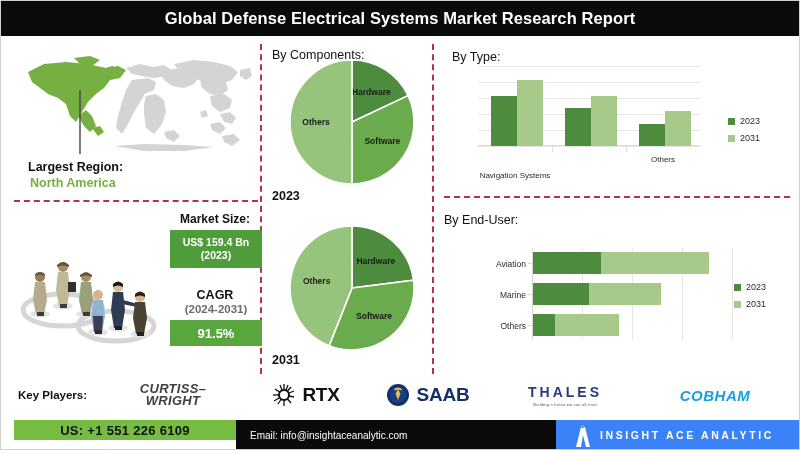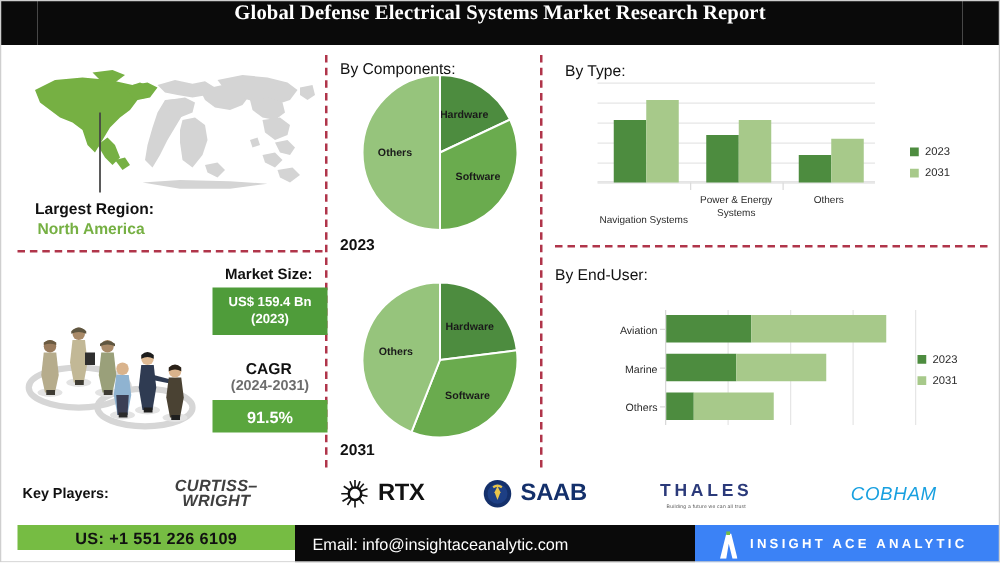--- a/index.html
+++ b/index.html
@@ -1,21 +1,21 @@
 <!DOCTYPE html>
 <html><head>
 <meta charset="utf-8">
 <style>
   html,body{margin:0;padding:0;background:#fff;}
   body{font-family:"Liberation Sans",sans-serif;}
   #page{position:relative;width:800px;height:450px;background:#fff;overflow:hidden;}
 
   
   .hdr{position:absolute;left:30px;top:0;width:740px;height:36px;background:#0a0a0a;
-       display:flex;align-items:flex-start;justify-content:center;font-family:Liberation Serif, serif;}
+       display:flex;align-items:center;justify-content:center;}
   .hdr-title{color:#fff;font-size:16.5px;font-weight:bold;letter-spacing:.1px;white-space:nowrap;}
   .hdr-cap-l{position:absolute;left:0;top:0;width:30px;height:36px;background:#0a0a0a;}
   .hdr-cap-r{position:absolute;right:0;top:0;width:30px;height:36px;background:#0a0a0a;}
 
   
   .dash-h{position:absolute;border-top:2px dashed #b0354a;}
   .dash-v{position:absolute;border-left:2px dashed #b0354a;}
 
   
   .sec-h{position:absolute;font-size:12.5px;font-weight:normal;color:#111;}
@@ -71,29 +71,29 @@
 
   
   .kp-lbl{position:absolute;left:18px;top:389px;font-size:11.5px;font-weight:bold;color:#111;}
   .logo{position:absolute;display:flex;align-items:center;justify-content:center;}
   .cw{font-size:13px;font-weight:bold;color:#404040;font-style:italic;line-height:12px;
       text-align:center;letter-spacing:.3px;}
   .rtx{font-size:19px;font-weight:bold;color:#111;letter-spacing:-.3px;}
   .saab{font-size:19px;font-weight:bold;color:#14306b;letter-spacing:-.2px;}
   .thales{font-size:14px;font-weight:bold;color:#2b3a7a;letter-spacing:3px;}
   .thales-sub{font-size:4px;color:#555;letter-spacing:.2px;margin-top:2px;}
-  .cobham{font-size:15px;font-weight:normal;color:#18a0e0;font-style:italic;letter-spacing:.5px;}
+  .cobham{font-size:15px;font-weight:bold;color:#18a0e0;font-style:italic;letter-spacing:.5px;}
 
   
   .ft-phone{position:absolute;left:14px;top:420px;width:222px;height:20px;background:#76bc43;
             display:flex;align-items:center;justify-content:center;}
   .ft-phone span{font-size:13px;font-weight:bold;color:#111;letter-spacing:.3px;}
   .ft-mail{position:absolute;left:236px;top:420px;width:320px;height:30px;background:#0a0a0a;
            display:flex;align-items:center;padding-left:14px;box-sizing:border-box;}
-  .ft-mail span{font-size:13px;color:#fff;}
+  .ft-mail span{font-size:10px;color:#fff;}
   .ft-brand{position:absolute;left:556px;top:420px;width:244px;height:30px;background:#3b82f6;
             display:flex;align-items:center;}
   .ft-brand-tx{font-size:10.5px;color:#fff;font-weight:bold;letter-spacing:2.6px;margin-left:10px;}
   .ft-mark{margin-left:18px;position:relative;width:16px;height:20px;}
 
   .frame{position:absolute;inset:0;border:1px solid #cfcfcf;pointer-events:none;}
 </style>
 </head>
 <body>
 
@@ -241,21 +241,20 @@
       <div class="vb-grid" style="top: 48px;"></div>
       <div class="vb-grid" style="top: 64px;"></div>
       <div class="vb-grid" style="top: 80px;"></div>
       <div class="vb-base"></div>
       <div class="vb-bar" style="left: 13px; width: 26px; height: 49.6px; background: rgb(77, 140, 63);"></div>
       <div class="vb-bar" style="left: 39px; width: 26px; height: 65.6px; background: rgb(167, 201, 138);"></div>
       <div class="vb-xl" style="left: 0px; width: 74px; top: 88px; margin-top: 16px;">Navigation Systems</div>
       <div class="vb-bar" style="left: 87px; width: 26px; height: 38.4px; background: rgb(77, 140, 63);"></div>
       <div class="vb-bar" style="left: 113px; width: 26px; height: 49.6px; background: rgb(167, 201, 138);"></div>
       <div class="vb-sep" style="left: 74px;"></div>
-      <div class="vb-xl" style="left: 74px; width: 74px; top: 88px;">Power &amp; Energy Systems</div>
       <div class="vb-bar" style="left: 161px; width: 26px; height: 21.6px; background: rgb(77, 140, 63);"></div>
       <div class="vb-bar" style="left: 187px; width: 26px; height: 35.2px; background: rgb(167, 201, 138);"></div>
       <div class="vb-sep" style="left: 148px;"></div>
       <div class="vb-xl" style="left: 148px; width: 74px; top: 88px;">Others</div>
     </div>
   <div class="lg" id="vb-legend" style="left:728px;top:116px;">
       <div class="lg-row">
         <span class="lg-sw" style="background: rgb(77, 140, 63);"></span>
         <span class="lg-tx">2023</span>
       </div>

